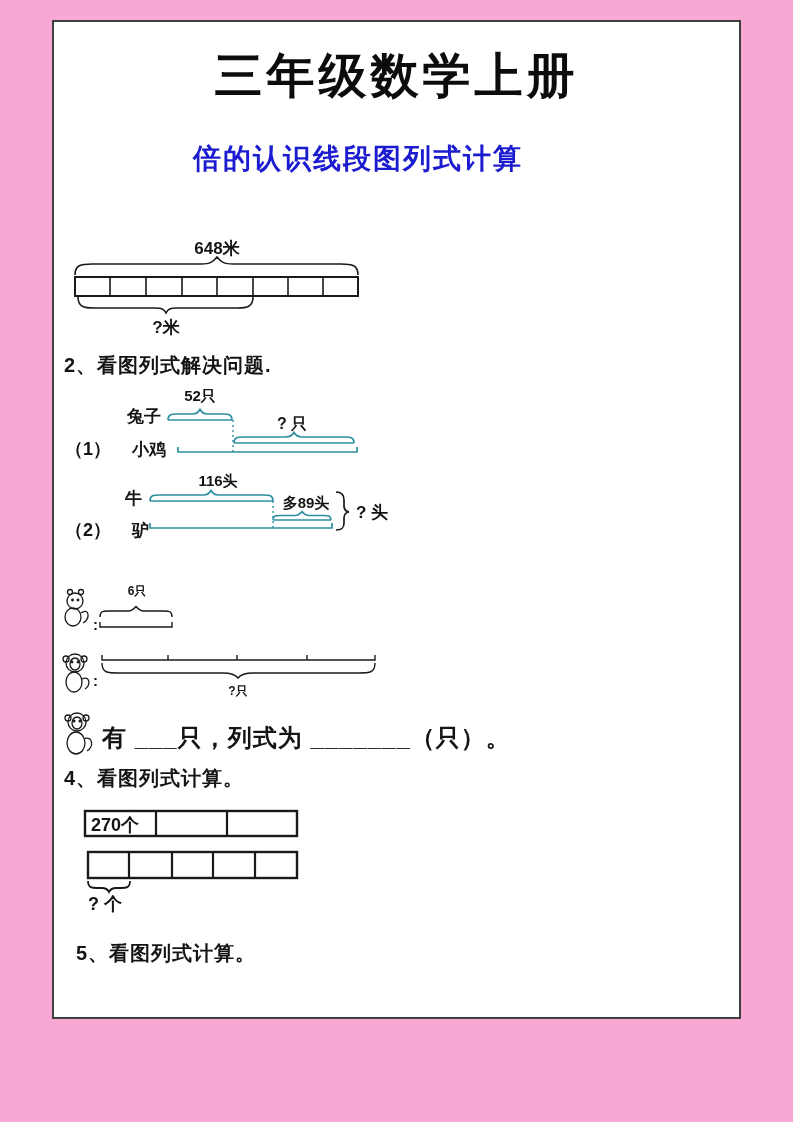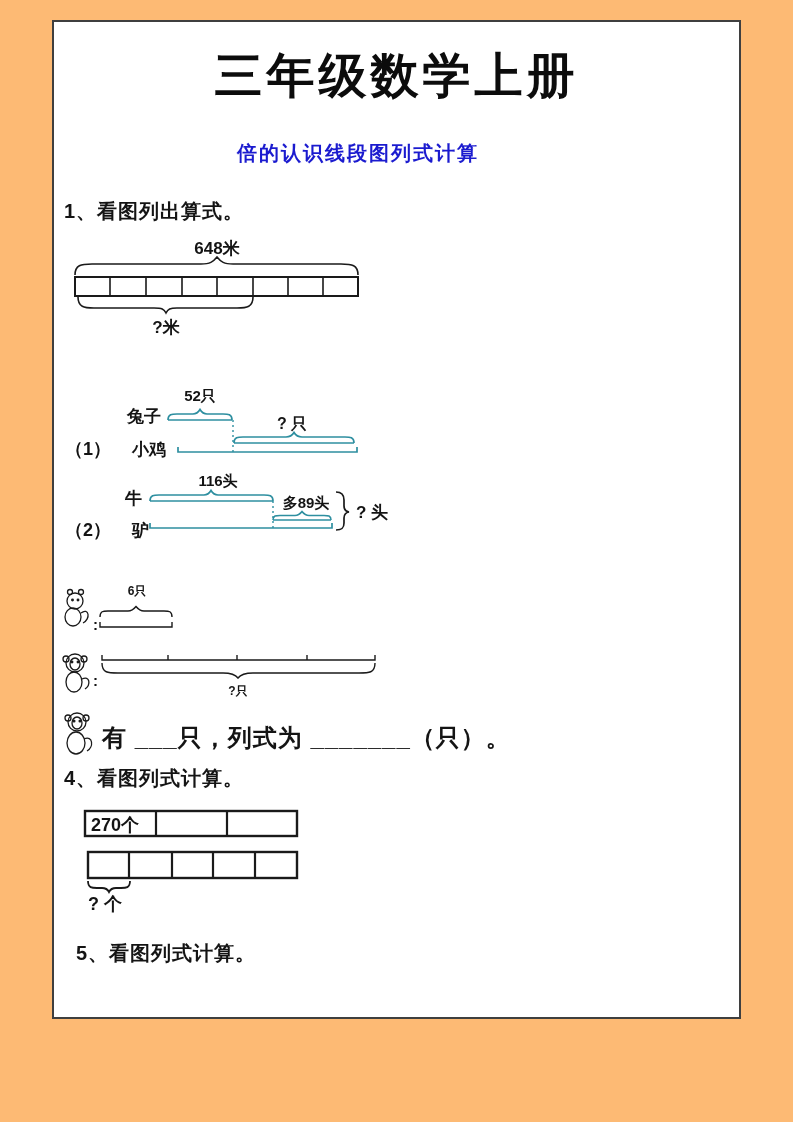--- a/index.html
+++ b/index.html
@@ -1,19 +1,19 @@
 <!DOCTYPE html>
 <html><head>
 <meta charset="utf-8">
 <style>
   html,body{margin:0;padding:0;background:#ffffff;}
   .sheet{
     position:relative;
     width:793px;height:1122px;
-    background:#fdba74;
+    background:#f9a8d4;
     font-family:"Liberation Sans", sans-serif;
     color:#1a1a1a;
     overflow:hidden;
   }
   .border-box{
     position:absolute;left:52px;top:20px;
     width:685px;height:995px;
     border:2px solid #3f3f3f;
     background:#ffffff;
   }
@@ -22,21 +22,21 @@
     left:52px;top:44px;width:689px;
     text-align:center;
     font-family:"Liberation Serif", serif;
     font-size:48px;font-weight:900;
     letter-spacing:4px;
     color:#0c0c0c;
   }
   .page-subtitle{
     left:52px;top:140px;width:612px;
     text-align:center;
-    font-size:20px;font-weight:bold;
+    font-size:28px;font-weight:bold;
     color:#1b1bcf;
     letter-spacing:2px;
   }
   .q-heading{
     font-size:20px;font-weight:bold;color:#141414;
     letter-spacing:1px;
     white-space:nowrap;
   }
   .q1h{left:64px;top:198px;}
   .q2h{left:64px;top:352px;}
@@ -55,33 +55,33 @@
 </style>
 </head>
 <body>
 
 <div class="sheet">
   <div class="border-box"></div>
 
   <div class="abs page-title">三年级数学上册</div>
   <div class="abs page-subtitle">倍的认识线段图列式计算</div>
 
-  <div class="abs q-heading q1h">1、看图列出算式。</div>
 
   <svg class="abs" style="left:70px;top:230px;" width="310" height="112" viewBox="0 0 310 112">
     <text class="lbl" x="147" y="24" font-size="17" text-anchor="middle">648米</text>
     <path class="ink" stroke-width="1.6" d="M5,45 C5,35 11,34 22,34 L131,34 C140,34 143,32 147,27 C151,32 154,34 163,34 L271,34 C282,34 288,35 288,45"></path>
     <g>
       <rect class="ink" stroke-width="2" x="5" y="47" width="283" height="19"></rect>
       <path class="ink" stroke-width="1.6" d="M40,47 V66 M76,47 V66 M112,47 V66 M147,47 V66 M183,47 V66 M218,47 V66 M253,47 V66"></path>
     </g>
     <path class="ink" stroke-width="1.6" d="M8,67 C8,77 14,78 24,78 L84,78 C92,78 94,79 96,83 C98,79 100,78 107,78 L167,78 C177,78 183,77 183,67"></path>
     <text class="lbl" x="96" y="103" font-size="17" text-anchor="middle">?米</text>
   </svg>
 
+  <div class="abs q-heading q2h">2、看图列式解决问题.</div>
 
   <svg class="abs" style="left:60px;top:386px;" width="350" height="80" viewBox="0 0 350 80">
     <text class="lbl" x="140" y="15" font-size="15" text-anchor="middle">52只</text>
     <text class="lbl" x="67" y="36" font-size="17">兔子</text>
     <g>
       <path class="teal" stroke-width="1.7" d="M108,34 C108,28 112,28 117,28 L133,28 C137,28 138.5,26 140,23.5 C141.5,26 143,28 147,28 L163,28 C168,28 172,28 172,34"></path>
       <path class="teal" stroke-width="1.7" d="M108,34 L172,34"></path>
     </g>
     <path class="teal" stroke-width="1.4" stroke-dasharray="2,3" d="M173,34 L173,66"></path>
     <text class="lbl" x="5" y="69" font-size="18">（1）</text>

